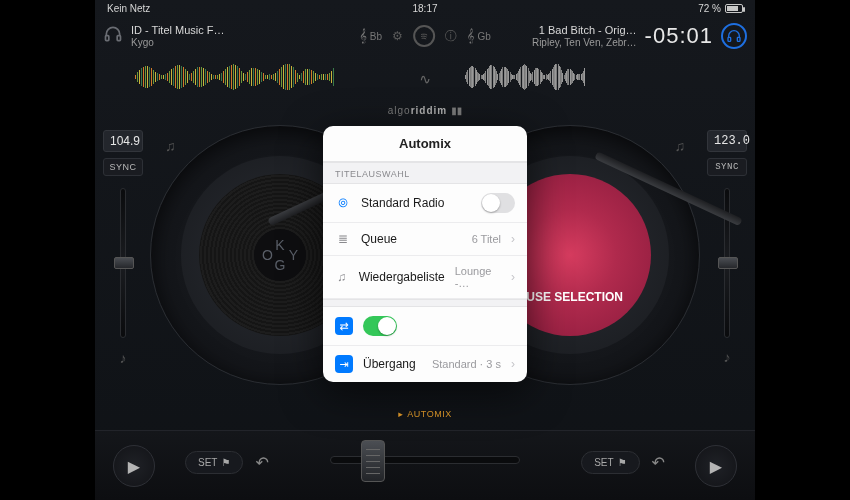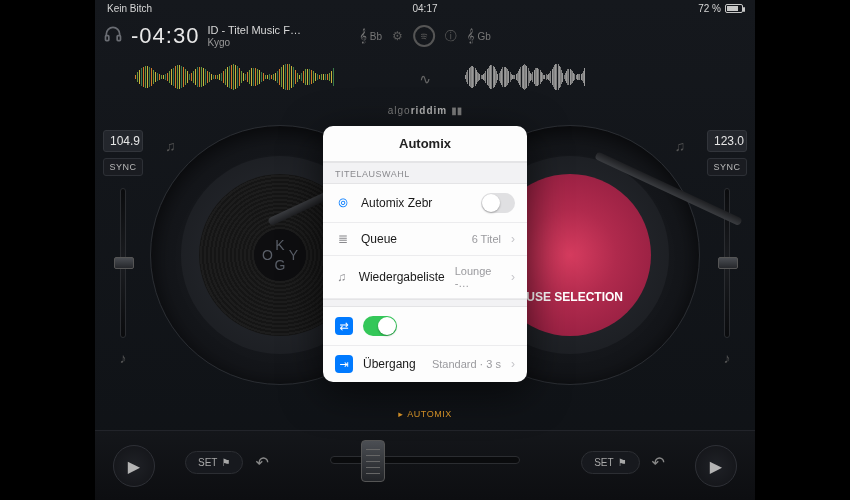--- a/index.html
+++ b/index.html
@@ -34,21 +34,21 @@
   .wave.right { left:370px; width:120px; }
   .wavebar { display:inline-block; width:1px; margin-right:1px; background:#888; }
   .wcenter { position:absolute; left:50%; transform:translateX(-50%); color:#666; font-size:14px; }
   
   .logorow { height:18px; display:flex; align-items:center; justify-content:center; font-size:10px; letter-spacing:1px; color:#7a7a7a; }
   .logorow b { color:#aeaeae; font-weight:600; }
   
   .decks { position:absolute; top:120px; left:0; right:0; bottom:70px; }
   .sidecol { position:absolute; top:10px; width:44px; display:flex; flex-direction:column; align-items:center; gap:6px; }
   .sidecol.left { left:6px; }
-  .sidecol.right { right:6px; }
+  .sidecol.right { right:6px;font-family:Liberation Mono, monospace; }
   .bpm { background:#23262c; border:1px solid #32353b; border-radius:3px; padding:3px 6px; font-size:12px; color:#e6e6e6; width:40px; text-align:center; }
   .sync { background:#1a1c21; border:1px solid #2d3036; border-radius:3px; font-size:9px; color:#b8b8b8; width:40px; text-align:center; padding:3px 0; letter-spacing:0.5px; }
   .vfader { width:6px; height:150px; background:linear-gradient(#0a0b0d,#1a1c20,#0a0b0d); border-radius:3px; margin-top:6px; position:relative; border:1px solid #2a2c30; }
   .vfader .knob { position:absolute; left:-7px; width:20px; height:12px; background:linear-gradient(#4a4d52,#26282c); border-radius:2px; border:1px solid #555; }
   .note { color:#555; font-size:14px; margin-top:6px; }
   .note.sm { position:absolute; }
   .turntable { position:absolute; width:260px; height:260px; border-radius:50%; background:radial-gradient(circle,#1c1f24 0%,#14161a 60%,#0c0d10 100%); border:1px solid #2a2d32; box-shadow:0 4px 20px rgba(0,0,0,0.6) inset; }
   .turntable.left { left:55px; top:5px; }
   .turntable.right { right:55px; top:5px; }
   .platter { position:absolute; inset:30px; border-radius:50%; background:radial-gradient(circle,#2a2d33,#181a1e); }
@@ -95,40 +95,39 @@
   .toggle.on .tk { left:15px; }
   .spacer8{height:8px;background:#f2f2f4;border-top:1px solid #e4e4e6;border-bottom:1px solid #e4e4e6;}
 </style>
 </head>
 <body>
 
 <div class="stage">
   <div class="app">
 
     <div class="status">
-      <span>Kein Bitch</span>
-      <span class="center">04:17</span>
+      <span>Kein Netz</span>
+      <span class="center">18:17</span>
       <span class="batt">
         <span>72 %</span>
         <span class="battshape">
             <span class="battfill"></span>
           </span>
       </span>
     </div>
 
     <div class="header">
       <div class="hleft">
         <span class="hp-icon">
           <svg viewBox="0 0 24 24" fill="none" stroke="#6a6d73" stroke-width="2">
               <path d="M4 14v-2a8 8 0 0116 0v2"></path>
               <rect x="3" y="14" width="4" height="6" rx="1"></rect>
               <rect x="17" y="14" width="4" height="6" rx="1"></rect>
             </svg>
         </span>
-        <span class="time">-04:30</span>
         <div class="trackblk">
           <div class="tt">ID - Titel Music F…</div>
           <div>Kygo</div>
         </div>
       </div>
 
       <div class="hcenter">
         <span class="key">
             <span class="treble">𝄞</span>
             <span>Bb</span>
@@ -141,20 +140,34 @@
               <path d="M7 17c3-1 6-1 9 1"></path>
             </svg>
         </span>
         <span class="info">ⓘ</span>
         <span class="key">
             <span class="treble">𝄞</span>
             <span>Gb</span>
           </span>
       </div>
 
+      <div class="hright">
+        <div class="trackblk" style="text-align:right">
+          <div class="tt">1 Bad Bitch - Orig…</div>
+          <div>Ripley, Ten Ven, Zebr…</div>
+        </div>
+        <span class="time">-05:01</span>
+        <span class="hp-ring">
+          <svg width="16" height="16" viewBox="0 0 24 24" fill="none" stroke="#1e6fe0" stroke-width="2">
+              <path d="M4 14v-2a8 8 0 0116 0v2"></path>
+              <rect x="3" y="14" width="4" height="6" rx="1"></rect>
+              <rect x="17" y="14" width="4" height="6" rx="1"></rect>
+            </svg>
+        </span>
+      </div>
     </div>
 
     <div class="waverow">
       <div class="wave left" id="waveL">
           <span class="wavebar" style="height: 4px; background: rgb(208, 123, 42);"></span>
           <span class="wavebar" style="height: 9.43211px; background: rgb(106, 154, 58);"></span>
           <span class="wavebar" style="height: 14.3494px; background: rgb(201, 178, 58);"></span>
           <span class="wavebar" style="height: 18.2976px; background: rgb(58, 122, 74);"></span>
           <span class="wavebar" style="height: 20.9367px; background: rgb(208, 123, 42);"></span>
           <span class="wavebar" style="height: 22.0801px; background: rgb(106, 154, 58);"></span>
@@ -437,21 +450,21 @@
         <span class="rwd">↶</span>
       </div>
       <div class="playbtn right">▶</div>
     </div>
 
     <div class="popover">
       <div class="poptitle">Automix</div>
       <div class="grouplabel">TITELAUSWAHL</div>
       <div class="row">
         <span class="ric" style="color:#007aff">⦾</span>
-        <span class="rlabel">Automix Zebr</span>
+        <span class="rlabel">Standard Radio</span>
         <span class="toggle">
             <span class="tk"></span>
           </span>
       </div>
       <div class="row">
         <span class="ric">≣</span>
         <span class="rlabel">Queue</span>
         <span class="rval">6 Titel</span>
         <span class="chev">›</span>
       </div>

